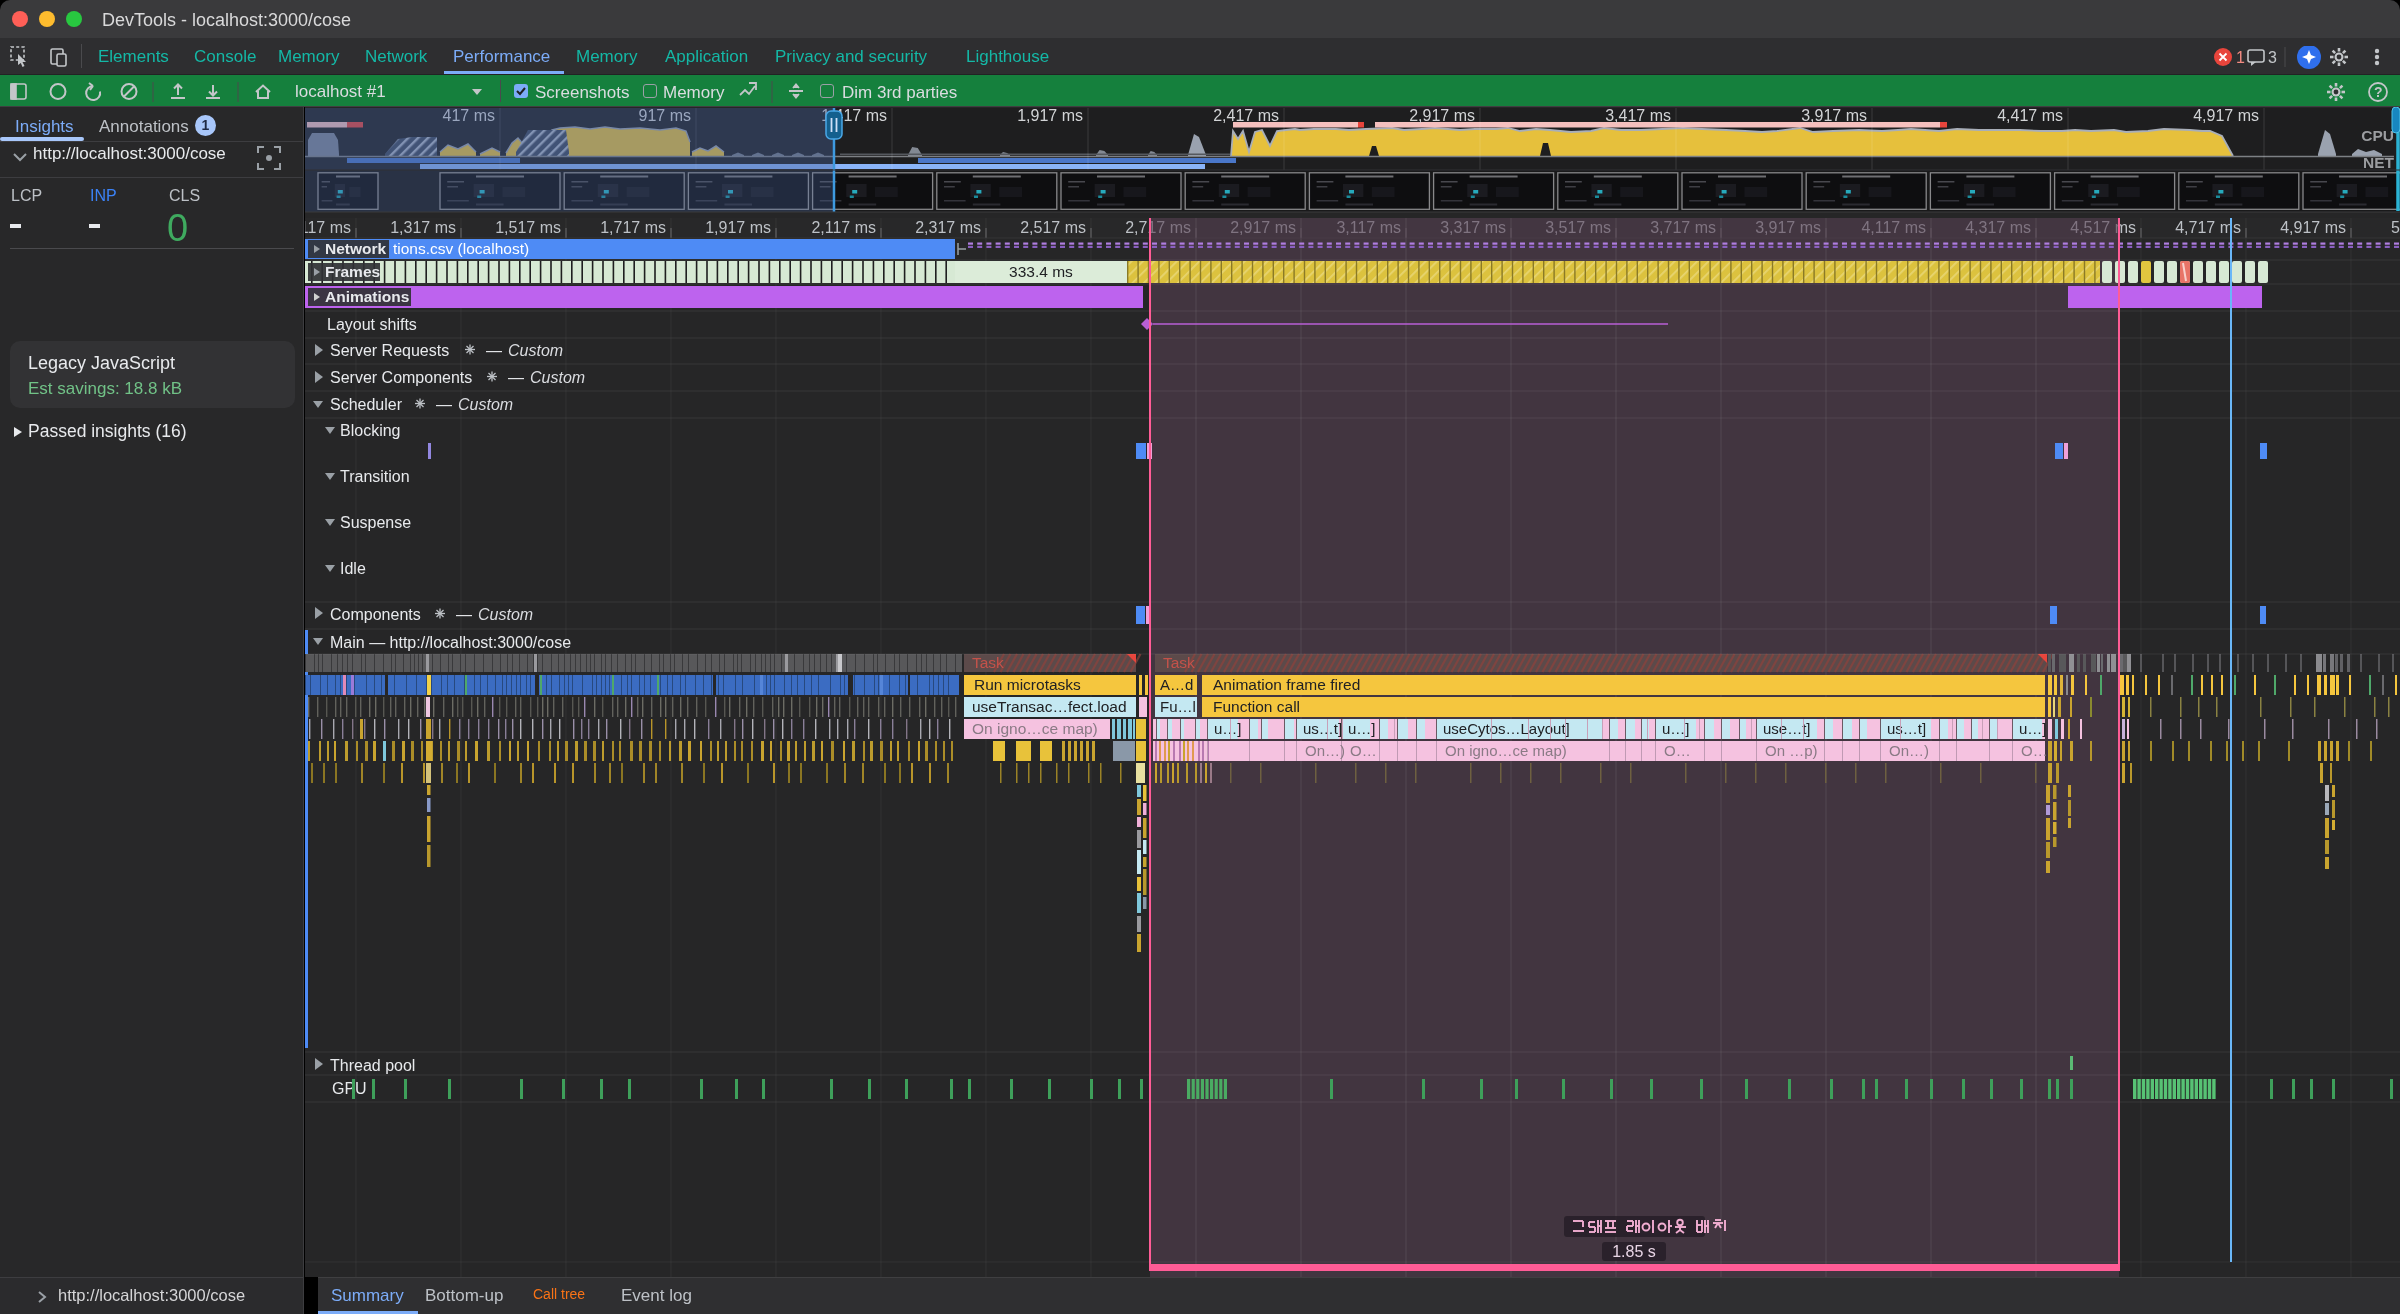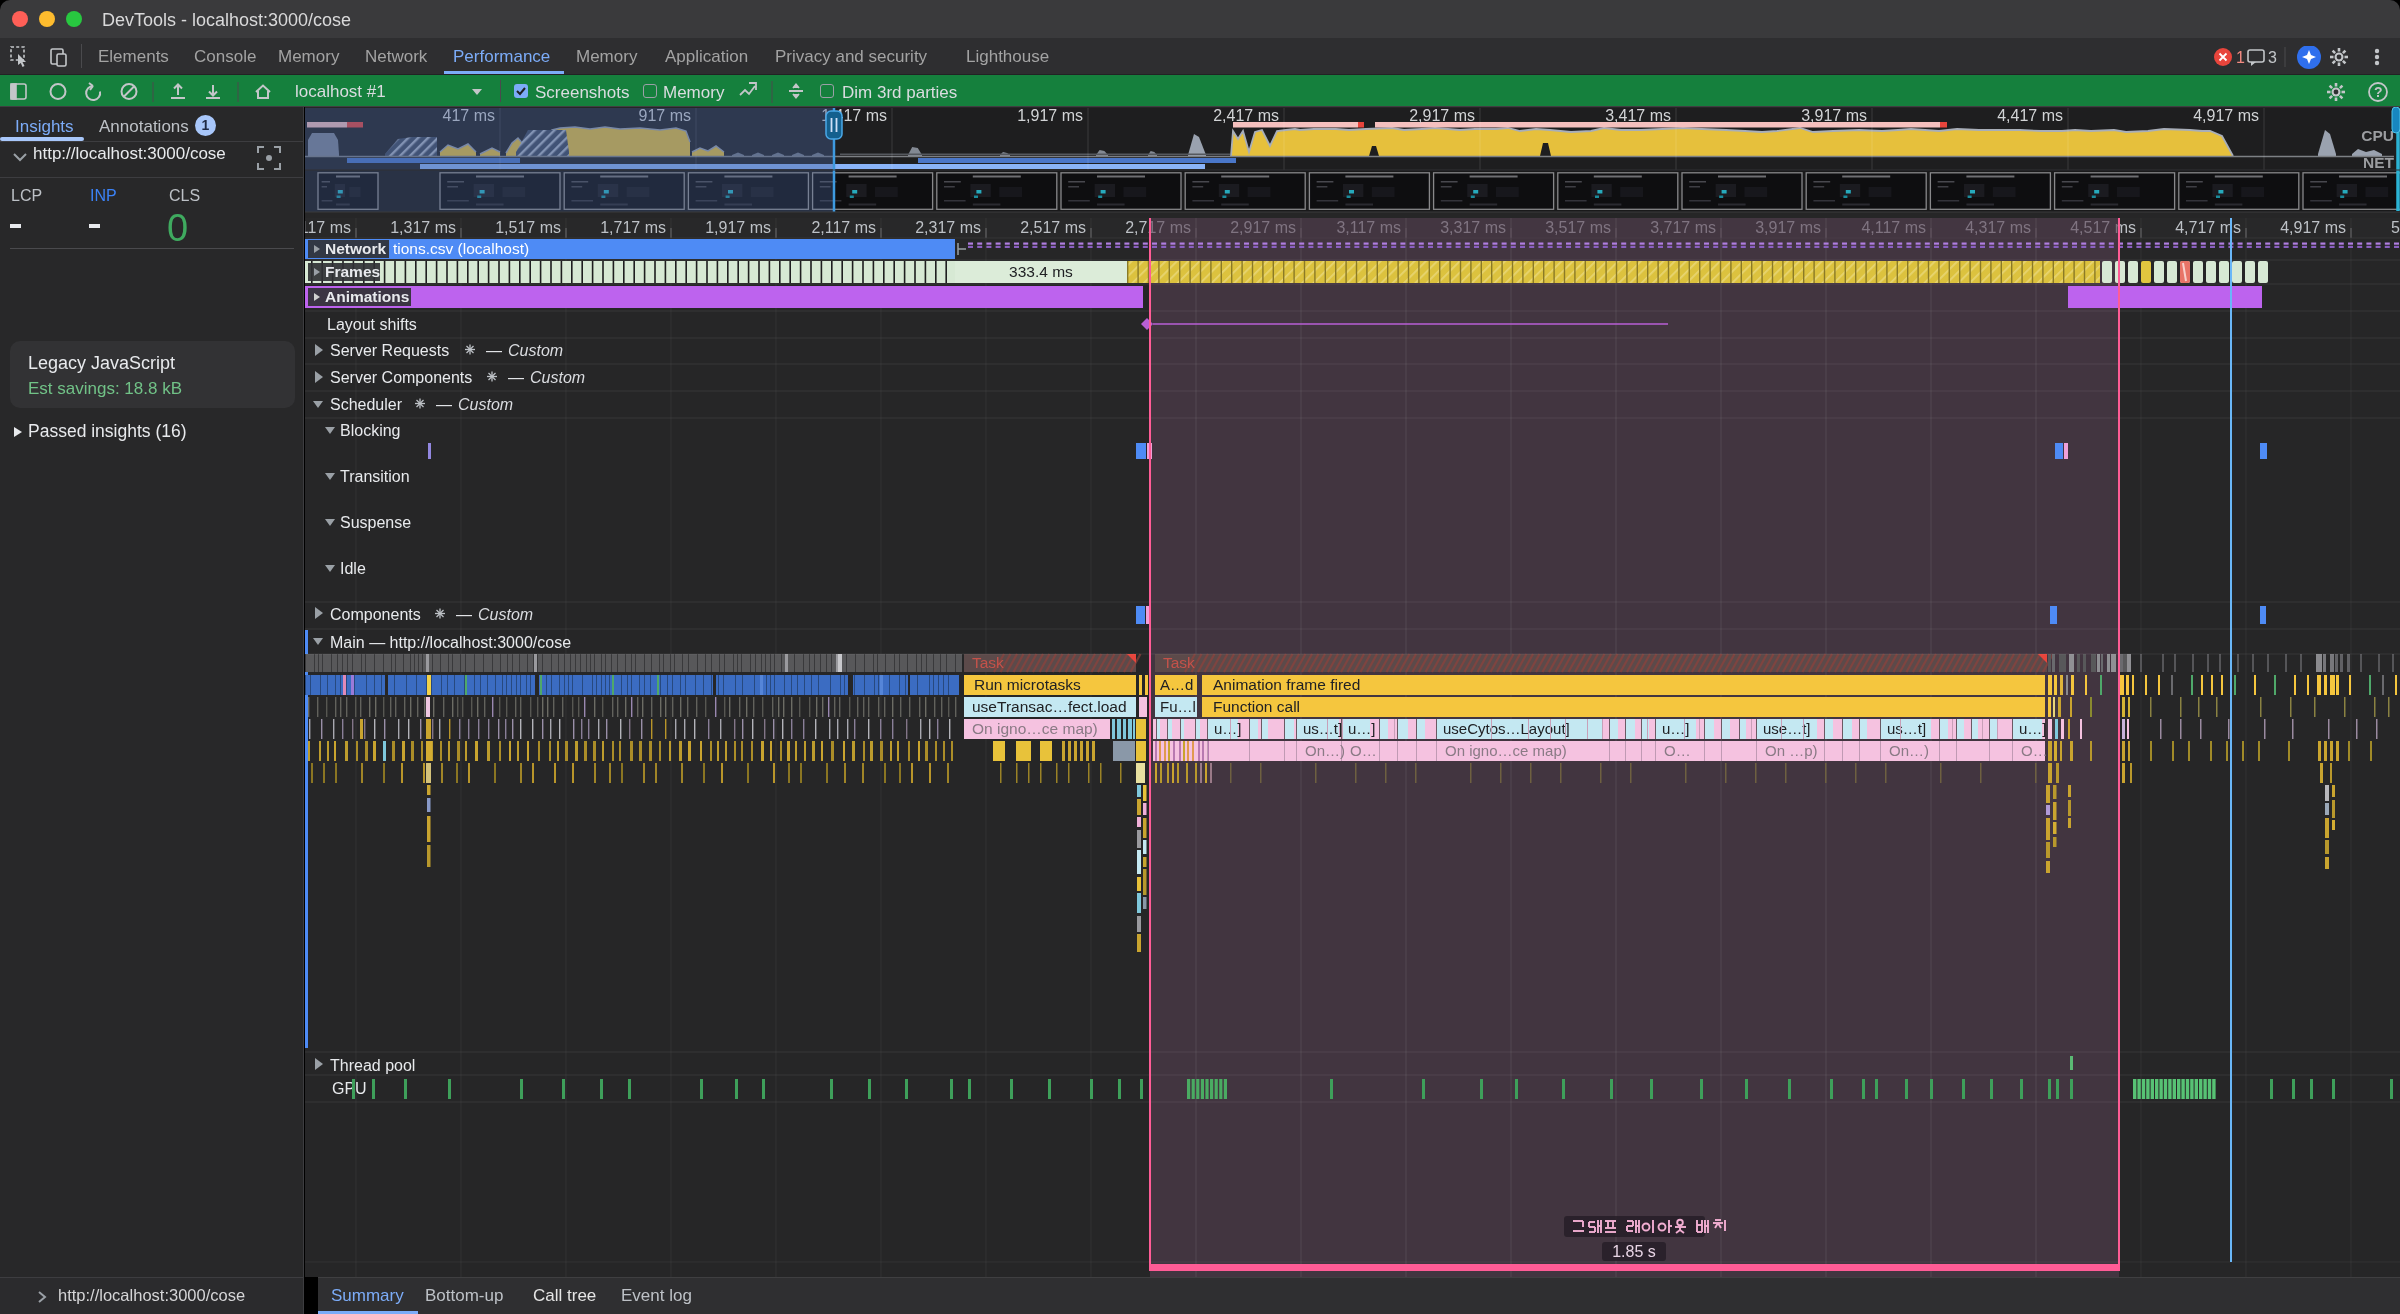--- a/index.html
+++ b/index.html
@@ -1,21 +1,21 @@
 <!DOCTYPE html>
 <html><head><meta charset="utf-8"><style>
 *{margin:0;padding:0;box-sizing:border-box}
 body{width:2400px;height:1314px;background:#000;font-family:"Liberation Sans",sans-serif;overflow:hidden;position:relative}
 .abs{position:absolute}
 .titlebar{position:absolute;left:0;top:0;width:2400px;height:38px;background:#3a3a3c;border-radius:10px 10px 0 0}
 .tl{position:absolute;top:11px;width:16px;height:16px;border-radius:50%}
 .title{position:absolute;left:102px;top:10px;font-size:18px;font-weight:normal;color:#d9d9da}
 .tabbar{position:absolute;left:0;top:38px;width:2400px;height:37px;background:#2e2e30;border-bottom:1px solid #222224}
 .toolbar{position:absolute;left:0;top:75px;width:2400px;height:32px;background:#15803d;border-bottom:1px solid #3f3f41}
-.tab{position:absolute;top:9px;font-size:17px;color:#a3a3a3}
+.tab{position:absolute;top:9px;font-size:17px;color:#14b8a6}
 .sep{position:absolute;width:1px;background:#4a4a4d}
 .sidebar{position:absolute;left:0;top:107px;width:304px;height:1207px;background:#282829;border-right:1px solid #3d3d40}
 .card{position:absolute;left:10px;width:285px;height:67px;background:#323234;border-radius:10px}
 .btmbar{position:absolute;left:318px;top:1277px;width:2320px;height:37px;background:#2f2f31;border-top:1px solid #3f3f41}
 .sbfoot{position:absolute;left:0;top:1277px;width:304px;height:37px;background:#2b2b2d;border-top:1px solid #3d3d40;border-right:1px solid #3d3d40}
 .chk{position:absolute;width:14px;height:14px;border-radius:3px}
 text{font-family:"Liberation Sans",sans-serif}
 </style></head>
 <body>
 <div class="titlebar">
@@ -167,21 +167,21 @@
 <div class="sbfoot">
  <svg class="abs" style="left:36px;top:12px" width="12" height="14">
       <path d="M3 2 L9 7 L3 12" stroke="#9aa0a6" stroke-width="2" fill="none"></path>
     </svg>
  <div class="abs" style="left:58px;top:8px;font-size:16.5px;color:#d5d5d7">http://localhost:3000/cose</div>
 </div>
 <div class="btmbar">
  <div class="abs" style="left:13px;top:8px;font-size:17px;color:#7cacf8">Summary</div>
  <div class="abs" style="left:0px;top:33px;width:100px;height:3px;background:#7cacf8"></div>
  <div class="abs" style="left:107px;top:8px;font-size:17px;color:#bdc1c6">Bottom-up</div>
- <div class="abs" style="left:215px;top:8px;font-size:17px;color:#e5e5e5">Call tree</div>
+ <div class="abs" style="left:215px;top:8px;font-size:14px;color:#f97316">Call tree</div>
  <div class="abs" style="left:303px;top:8px;font-size:17px;color:#bdc1c6">Event log</div>
 </div>
 <svg style="position:absolute;left:305px;top:107px" width="2095" height="1170" viewBox="305 107 2095 1170" font-family="Liberation Sans, sans-serif">
     <rect x="305" y="107" width="2095" height="1170" fill="#262627"></rect>
     <rect x="305" y="218" width="2095" height="20" fill="#282829"></rect>
     <rect x="305" y="108" width="2095" height="64" fill="#1e1e1f"></rect>
     <polygon points="390,156 390,152 398,143 406,147 412,140 420,146 428,142 436,151 436,156" fill="#e6c03c"></polygon>
     <polyline points="390,152 398,143 406,147 412,140 420,146 428,142 436,151" fill="none" stroke="#9aa2af" stroke-width="1.5"></polyline>
     <polygon points="440,156 440,152 448,145 458,149 468,144 476,152 476,156" fill="#e6c03c"></polygon>
     <polyline points="440,152 448,145 458,149 468,144 476,152" fill="none" stroke="#9aa2af" stroke-width="1.5"></polyline>

